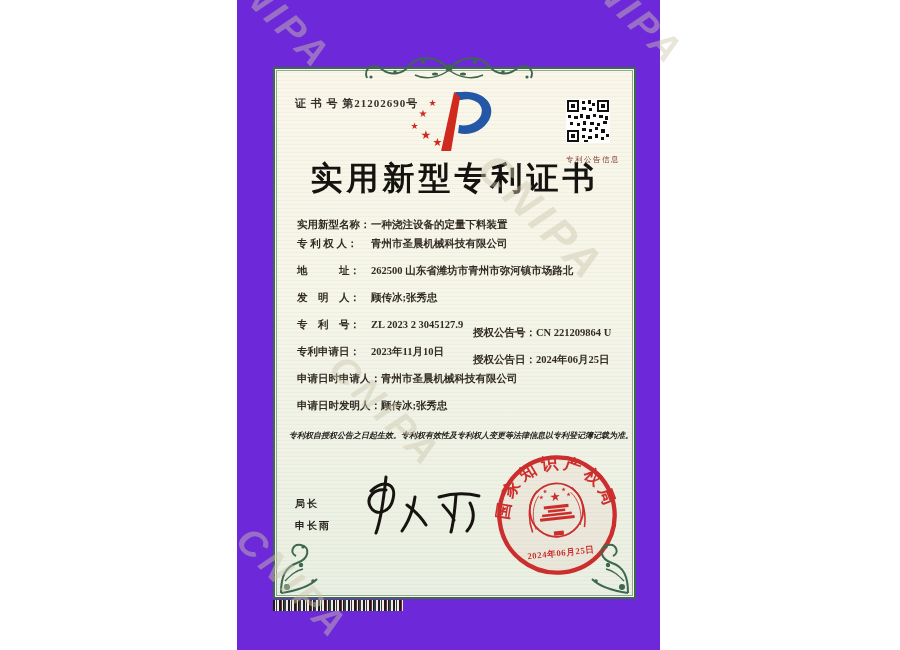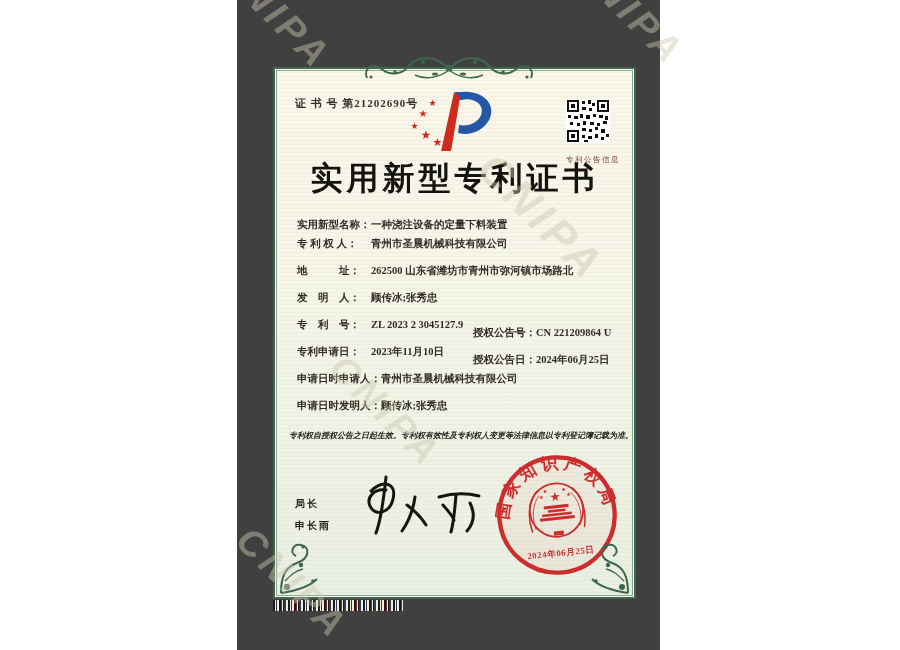--- a/index.html
+++ b/index.html
@@ -12,21 +12,21 @@
     position:absolute;
     font-family:"Liberation Sans","DejaVu Sans",sans-serif;
     font-weight:bold;font-style:italic;
     color:rgba(203,197,172,0.45);
     letter-spacing:5px;
     transform:rotate(45deg);
     pointer-events:none;z-index:5;
   }
   .page{
     position:absolute;left:237px;top:0;width:423px;height:650px;
-    background:#404040;z-index:1;
+    background:#6d28d9;z-index:1;
   }
   .frame{
     position:absolute;left:36px;top:67px;width:359px;height:528px;
     border:2px solid #3E684D;
     box-shadow: inset 0 0 0 1px #FBF7EB, inset 0 0 0 2px #8AA98F;
     background:
       repeating-linear-gradient(0deg, rgba(110,150,115,0.055) 0 1px, rgba(0,0,0,0) 1px 4px),
       linear-gradient(#FAF6EA 0%, #F5F5E8 45%, #E9EFE2 100%);
     z-index:2;
   }

